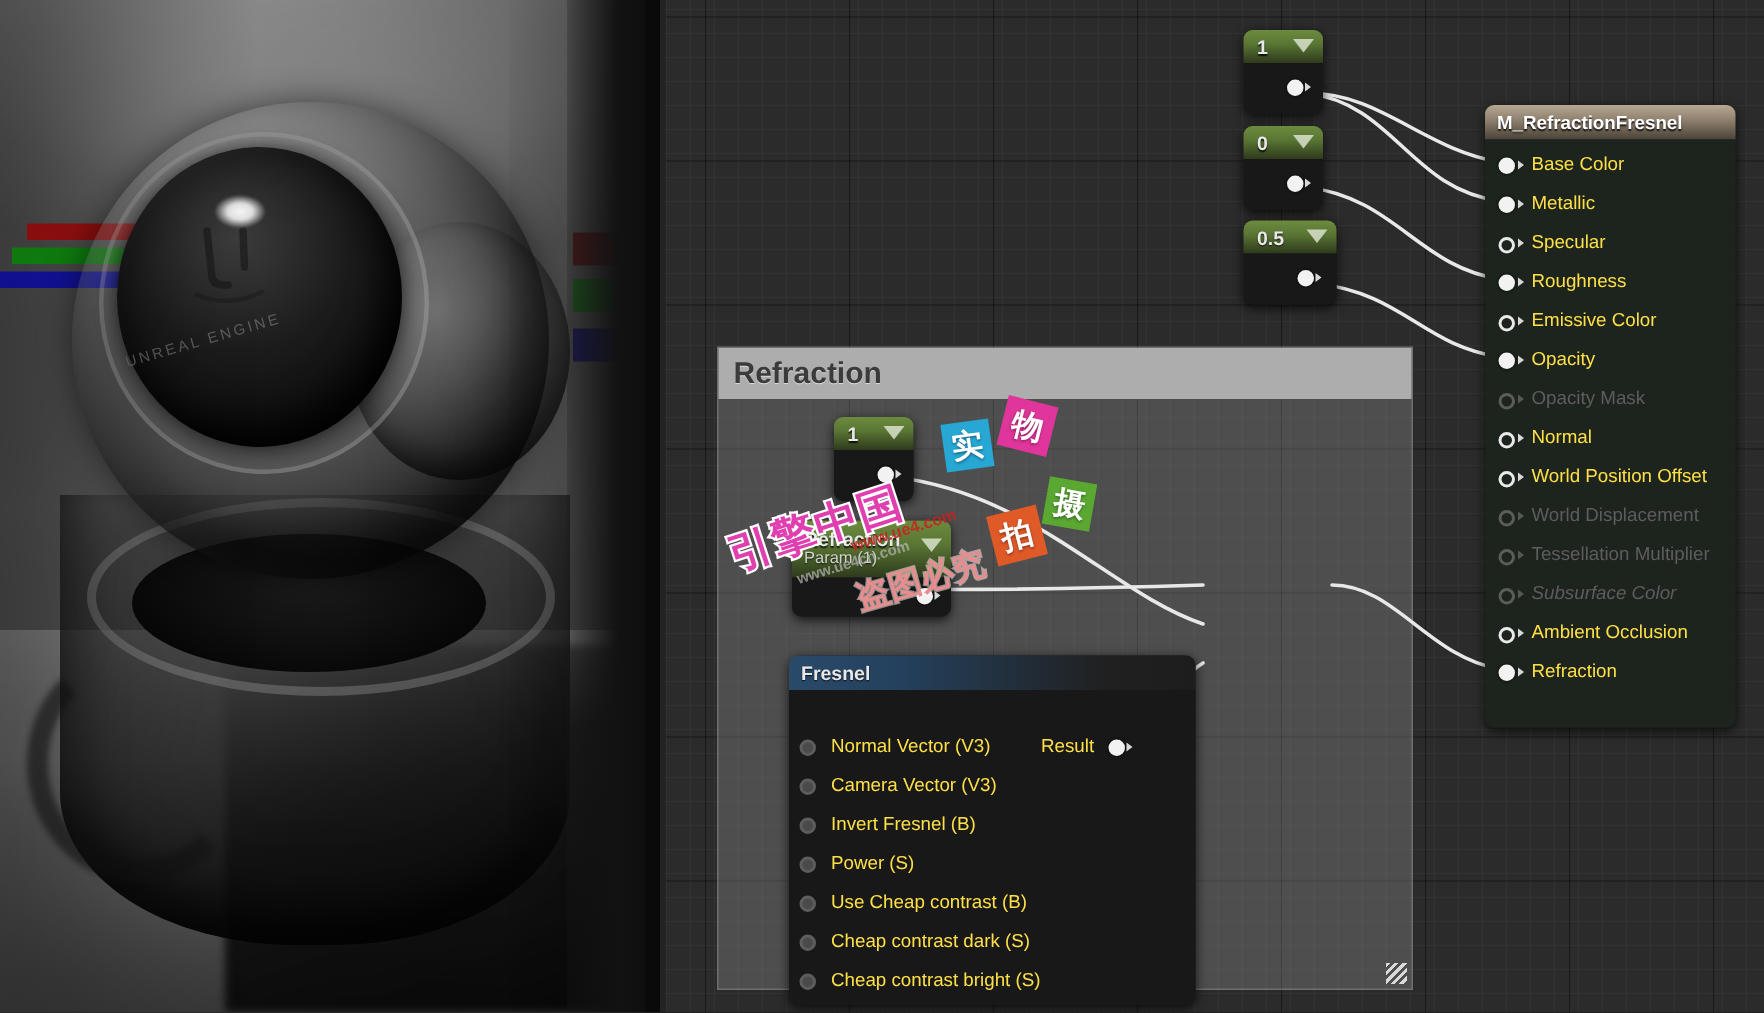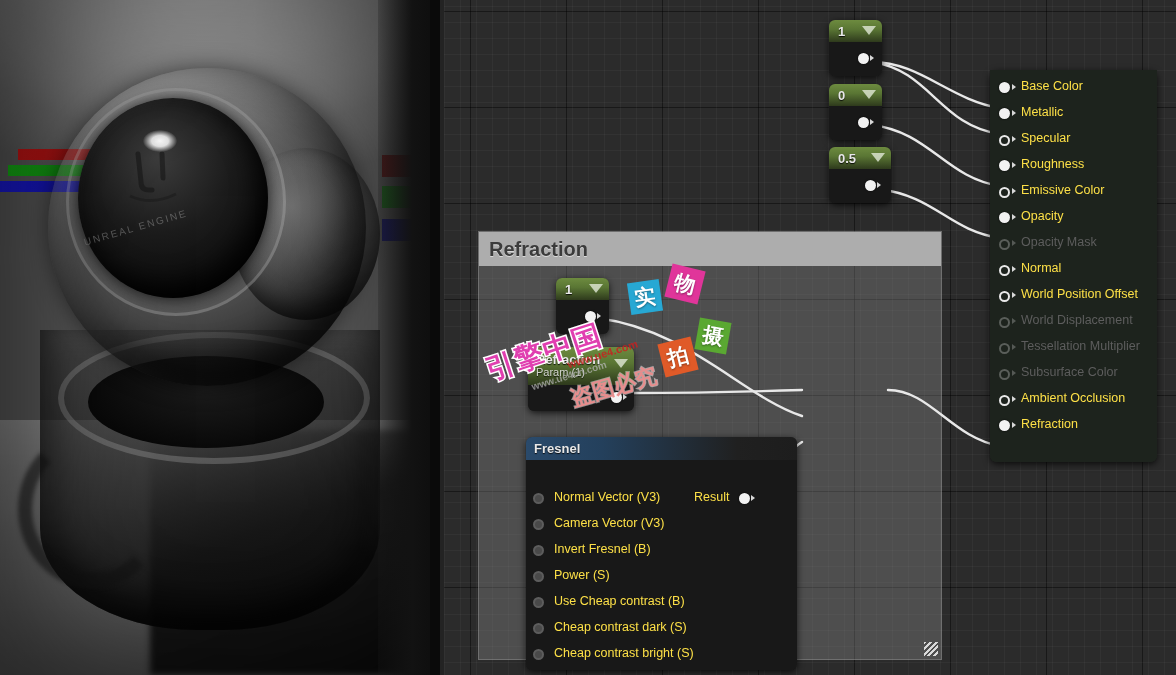--- a/index.html
+++ b/index.html
@@ -272,20 +272,23 @@
       <span class="pin-lbl" style="left:28px;top:134px;">Use Cheap contrast (B)</span>
       <span class="pin-lbl" style="left:28px;top:160px;">Cheap contrast dark (S)</span>
       <span class="pin-lbl" style="left:28px;top:186px;">Cheap contrast bright (S)</span>
       <span class="pin-lbl" style="left:168px;top:30px;">Result</span>
       <div class="pin pin-f" style="left:213px;top:33px;"></div>
       <div class="pin-arrow" style="left:225px;top:35px;"></div>
     </div>
   </div>
 
   <div class="node" id="mat-node">
+    <div class="node-hdr">
+      <span>M_RefractionFresnel</span>
+    </div>
     <div class="node-body" id="mat-pins">
         <div class="pin pin-f" style="left: 9px; top: 12px;"></div>
         <div class="pin-arrow" style="left: 22px; top: 14px;"></div>
         <span class="pin-lbl" style="left: 31px; top: 9px;">Base Color</span>
         <div class="pin pin-f" style="left: 9px; top: 38px;"></div>
         <div class="pin-arrow" style="left: 22px; top: 40px;"></div>
         <span class="pin-lbl" style="left: 31px; top: 35px;">Metallic</span>
         <div class="pin pin-o" style="left: 9px; top: 65px;"></div>
         <div class="pin-arrow" style="left: 22px; top: 66px;"></div>
         <span class="pin-lbl" style="left: 31px; top: 61px;">Specular</span>
@@ -308,21 +311,21 @@
         <div class="pin-arrow" style="left: 22px; top: 222px;"></div>
         <span class="pin-lbl" style="left: 31px; top: 217px;">World Position Offset</span>
         <div class="pin pin-o" style="left: 9px; top: 247px; opacity: 0.3;"></div>
         <div class="pin-arrow" style="left: 22px; top: 248px; opacity: 0.3;"></div>
         <span class="pin-lbl dim" style="left: 31px; top: 243px;">World Displacement</span>
         <div class="pin pin-o" style="left: 9px; top: 273px; opacity: 0.3;"></div>
         <div class="pin-arrow" style="left: 22px; top: 274px; opacity: 0.3;"></div>
         <span class="pin-lbl dim" style="left: 31px; top: 269px;">Tessellation Multiplier</span>
         <div class="pin pin-o" style="left: 9px; top: 299px; opacity: 0.3;"></div>
         <div class="pin-arrow" style="left: 22px; top: 300px; opacity: 0.3;"></div>
-        <span class="pin-lbl dim" style="left: 31px; top: 295px;">Subsurface Color</span>
+        <span class="pin-lbl dim" style="left: 31px; top: 295px; font-style: italic;">Subsurface Color</span>
         <div class="pin pin-o" style="left: 9px; top: 325px;"></div>
         <div class="pin-arrow" style="left: 22px; top: 326px;"></div>
         <span class="pin-lbl" style="left: 31px; top: 321px;">Ambient Occlusion</span>
         <div class="pin pin-f" style="left: 9px; top: 350px;"></div>
         <div class="pin-arrow" style="left: 22px; top: 352px;"></div>
         <span class="pin-lbl" style="left: 31px; top: 347px;">Refraction</span>
       </div>
   </div>
 
   <div class="wm wm-cn" style="left:484px;top:333px;">引擎中国</div>

